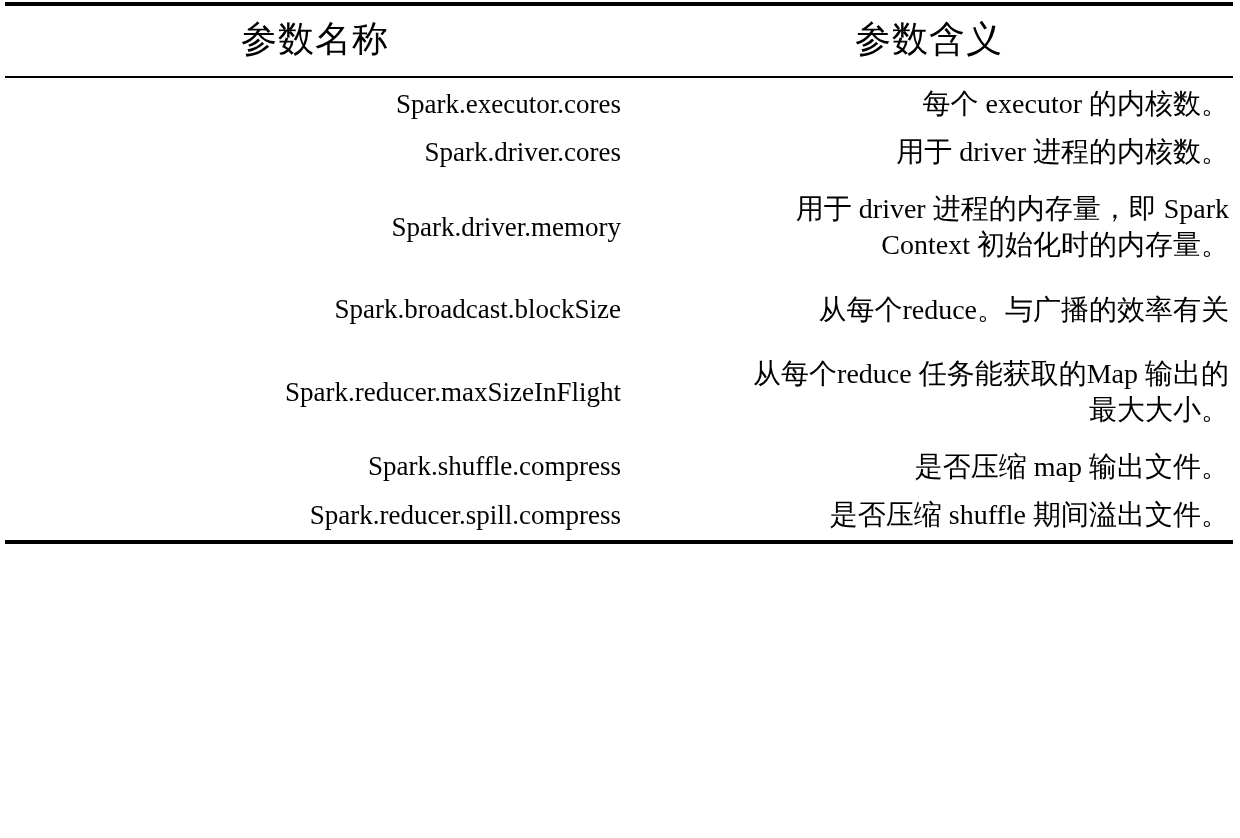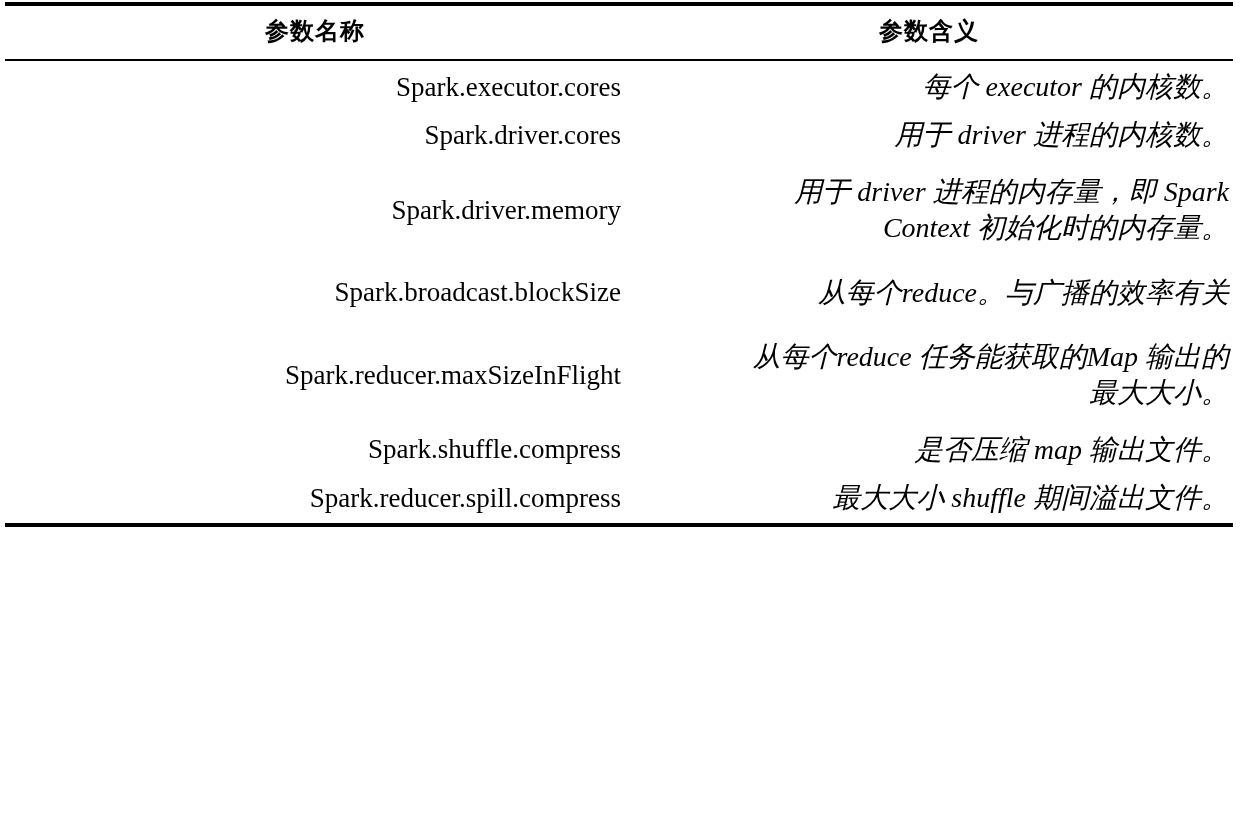--- a/index.html
+++ b/index.html
@@ -53,22 +53,22 @@
     font-size: 0;
   }
   .rule-bottom {
     height: 0;
     border-top: 4px solid #000000;
     line-height: 0;
     font-size: 0;
   }
 
   thead th {
-    font-weight: bold;
-    font-size: 24px;
+    font-weight: normal;
+    font-size: 36px;
     letter-spacing: 1px;
     text-align: center;
     padding: 7px 0 12px 0;
     font-family: "Liberation Serif", "DejaVu Serif", serif;
   }
 
   tbody td {
     text-align: right;
     vertical-align: middle;
     font-size: 28px;
@@ -82,21 +82,21 @@
     white-space: nowrap;
   }
 
   tbody td.cell-meaning {
     font-size: 28px;
   }
 
   
   tbody tr.tall td { padding-top: 14px; padding-bottom: 14px; }
 
-  tbody td .line { display: block; font-style: italic; }
+  tbody td .line { display: block; }
 </style>
 </head>
 <body>
 
 <div class="page">
   <div class="table-wrap">
     <table class="param-table">
       <colgroup>
         <col class="col-name">
         <col class="col-meaning">
@@ -148,21 +148,21 @@
         </tr>
         <tr>
           <td class="cell-name">Spark.shuffle.compress</td>
           <td class="cell-meaning">
             <span class="line">是否压缩 map 输出文件。</span>
           </td>
         </tr>
         <tr>
           <td class="cell-name">Spark.reducer.spill.compress</td>
           <td class="cell-meaning">
-            <span class="line">最大大小 shuffle 期间溢出文件。</span>
+            <span class="line">是否压缩 shuffle 期间溢出文件。</span>
           </td>
         </tr>
         <tr>
           <td class="rule-bottom" colspan="2"></td>
         </tr>
       </tbody>
     </table>
   </div>
 </div>
 

